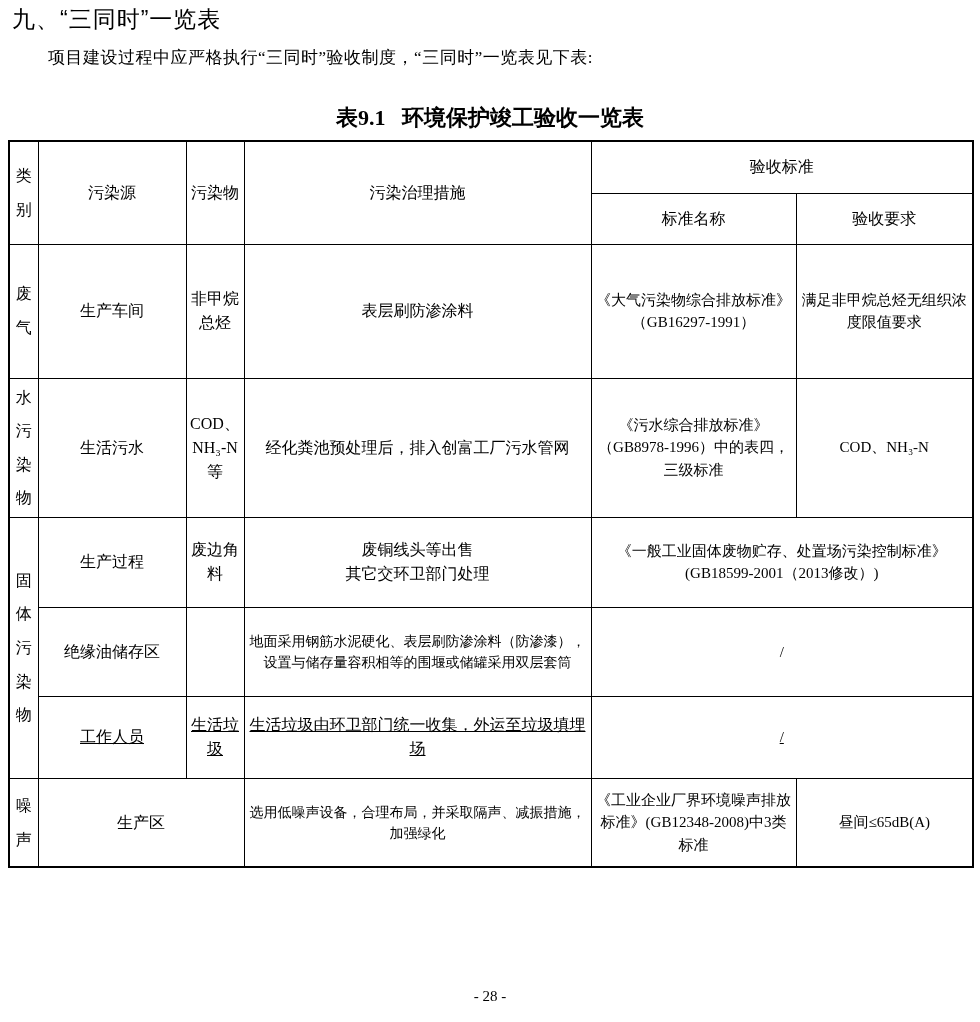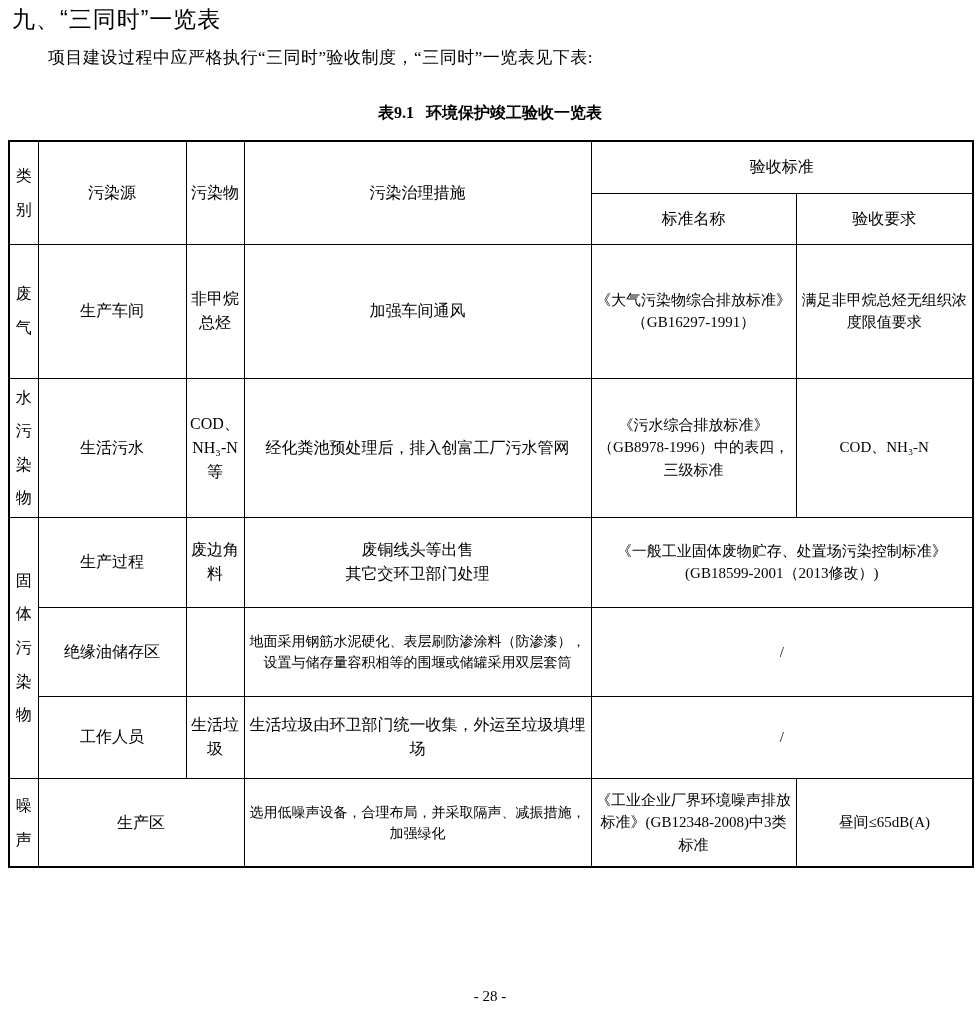--- a/index.html
+++ b/index.html
@@ -15,21 +15,21 @@
     font-size: 23px; font-weight: normal;
     font-family: "Liberation Sans", "DejaVu Sans", sans-serif;
     letter-spacing: 1px;
   }
   .intro {
     position: absolute; left: 48px; top: 46px;
     font-size: 17px; letter-spacing: 0.5px;
   }
   .table-title {
     position: absolute; top: 103px; left: 0; width: 100%;
-    text-align: center; font-size: 16px; font-weight: bold;
+    text-align: center; font-size: 22px; font-weight: bold;
     white-space: pre;
   }
   table.acc {
     position: absolute; left: 8px; top: 140px;
     width: 964px;
     border-collapse: collapse; table-layout: fixed;
     border: 2px solid #000;
   }
   table.acc td {
     border: 1px solid #000;
@@ -51,21 +51,21 @@
     word-break: break-all;
     font-size: 16px;
     padding: 16px 2px;
   }
   tr.hr1 { height: 52px; }
   tr.hr2 { height: 51px; }
   tr.r1  { height: 134px; }
   tr.r2  { height: 123px; margin-left: 8px; }
   tr.r3  { height: 90px; }
   tr.r4  { height: 89px; }
-  tr.r5  { height: 82px; }
+  tr.r5  { height: 82px; text-decoration: underline; }
   tr.r6  { height: 68px; }
   .page-number {
     position: absolute; top: 988px; left: 0; width: 100%;
     text-align: center; font-size: 15px;
   }
 </style>
 </head>
 <body>
 
 <div class="heading">九、“三同时”一览表</div>
@@ -94,21 +94,21 @@
   </tr>
   <tr class="hr2">
     <td class="big">标准名称</td>
     <td class="big">验收要求</td>
   </tr>
 
   <tr class="r1">
     <td class="cat">废气</td>
     <td class="big">生产车间</td>
     <td class="pol">非甲烷总烃</td>
-    <td class="big">加强车间通风</td>
+    <td class="big">表层刷防渗涂料</td>
     <td>《大气污染物综合排放标准》（GB16297-1991）</td>
     <td>满足非甲烷总烃无组织浓度限值要求</td>
   </tr>
 
   <tr class="r2">
     <td class="cat">水污染物</td>
     <td class="big">生活污水</td>
     <td class="pol">COD、NH₃-N等</td>
     <td class="big">经化粪池预处理后，排入创富工厂污水管网</td>
     <td>《污水综合排放标准》

